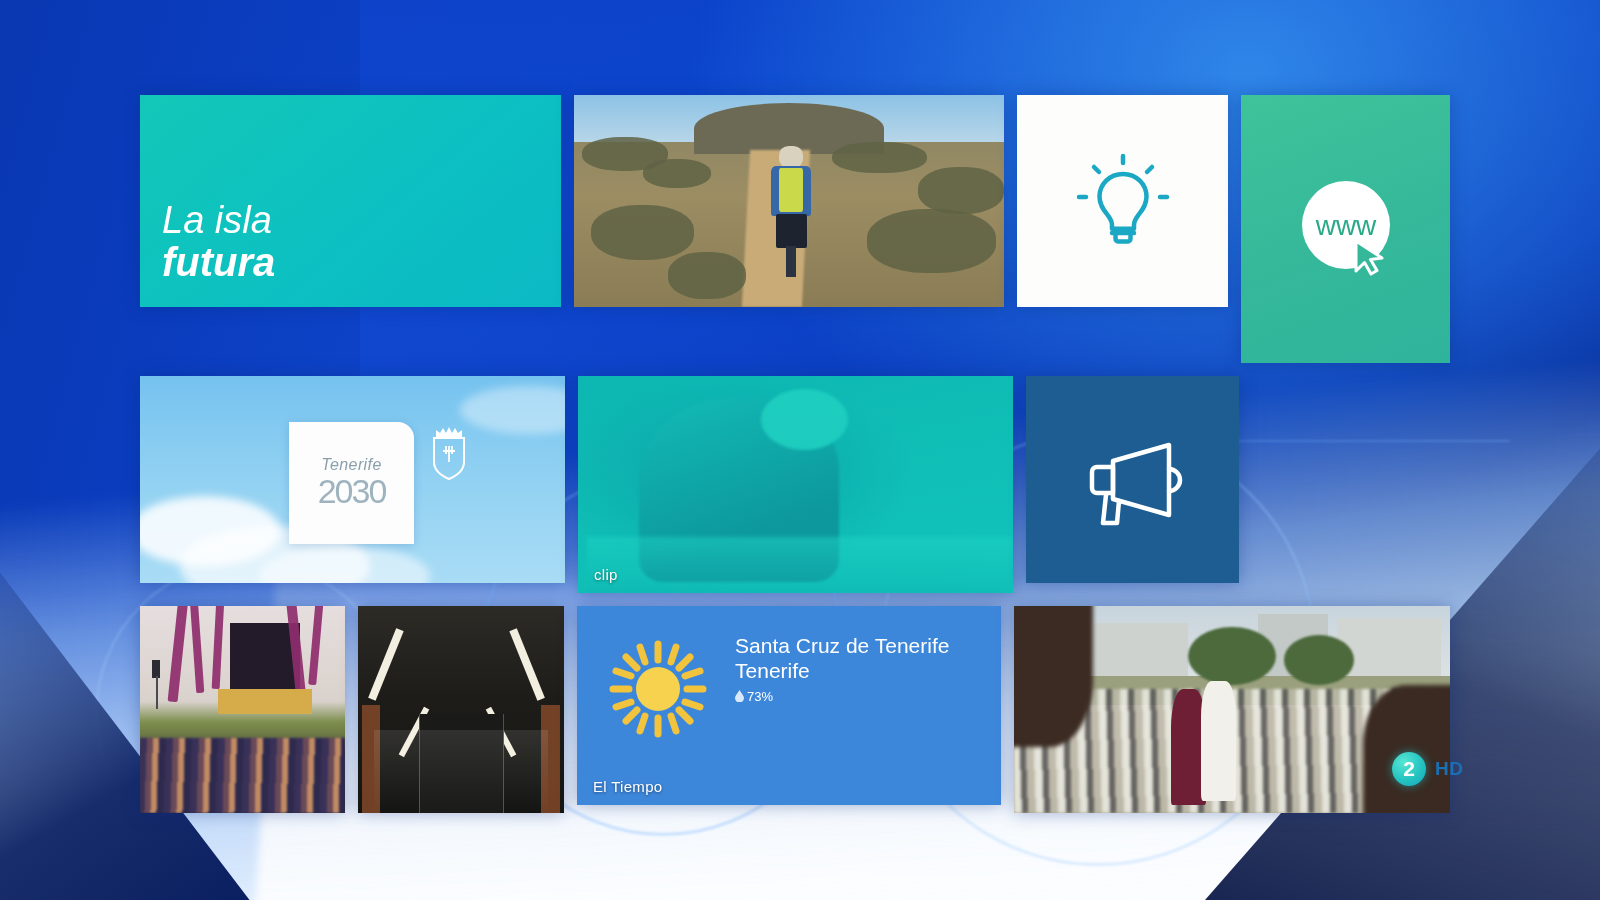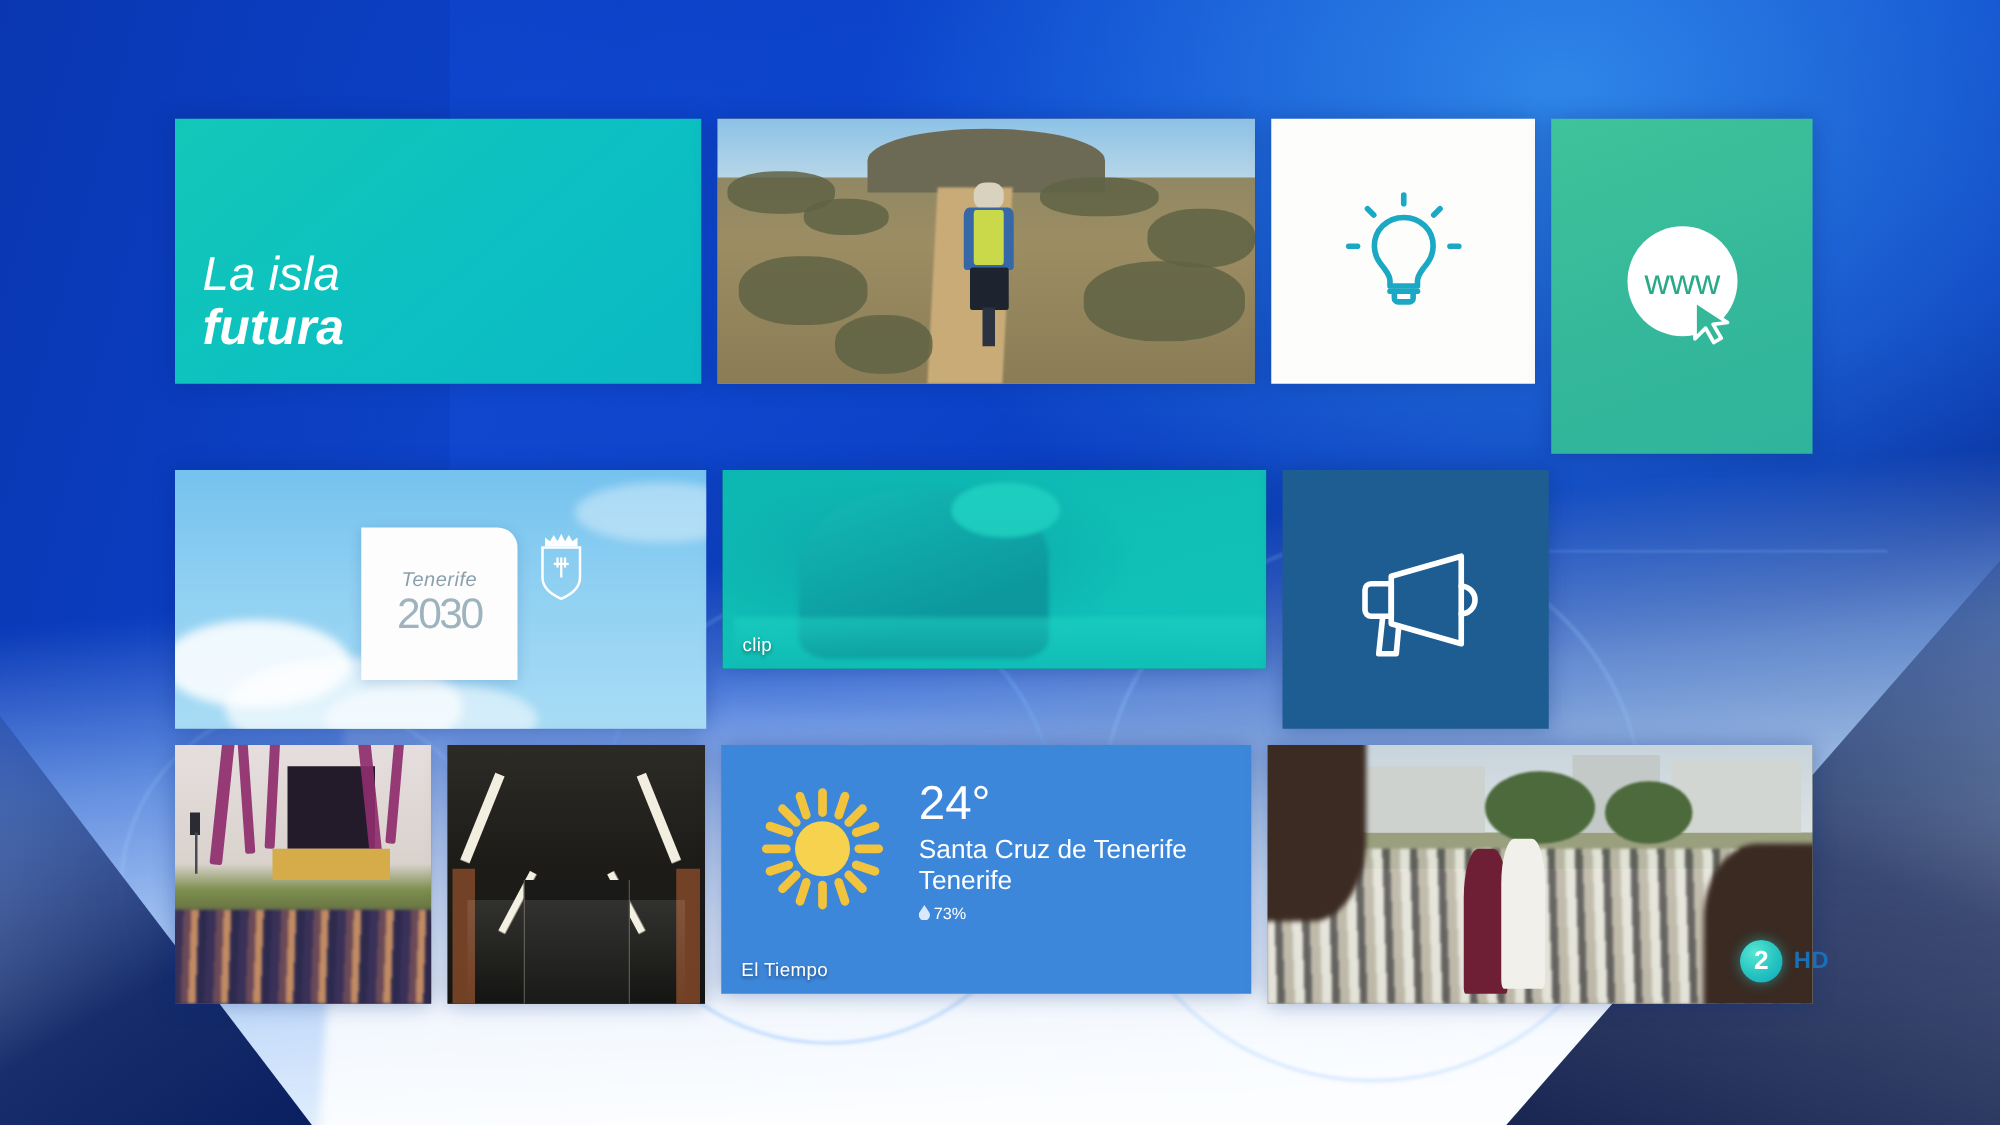--- a/index.html
+++ b/index.html
@@ -83,21 +83,21 @@
   .isla-text{position:absolute;left:22px;bottom:24px;color:#ffffff;line-height:1.06;}
   .isla-text .l1{font-size:38px;font-style:italic;font-weight:300;display:block;}
   .isla-text .l2{font-size:40px;font-style:italic;font-weight:700;display:block;}
 
   .t-runner{width:435px;height:212px;position:relative;background:#b9a27a;}
   .t-light{width:213px;height:212px;background:#fdfdfb;display:flex;align-items:center;justify-content:center;}
   .t-www{width:211px;height:268px;background:linear-gradient(160deg,#3ec39a 0%,#35b89a 55%,#2fb49c 100%);display:flex;align-items:center;justify-content:center;}
 
   
   .t-tenerife{width:425px;height:207px;background:linear-gradient(180deg,#75c2ef 0%,#8fd0f2 45%,#a9dcf5 100%);position:relative;}
-  .t-clip{width:435px;height:159px;position:relative;background:#0f766e;}
+  .t-clip{width:435px;height:217px;position:relative;background:#1d4ed8;}
   .t-mega{width:213px;height:207px;background:#1e5d92;display:flex;align-items:center;justify-content:center;}
   .t-map{width:211px;height:207px;background:#17b6dd;position:relative;}
 
   
   .t-th1{width:205px;height:207px;background:#9a7f8e;position:relative;overflow:hidden;}
   .t-th2{width:207px;height:207px;background:#2a2a24;position:relative;overflow:hidden;}
   .t-weather{width:425px;height:199px;background:#3d87db;position:relative;}
   .t-crowd{width:437px;height:207px;position:relative;background:#9aa07e;overflow:hidden;}
 
   
@@ -351,21 +351,20 @@
               <line x1="46" y1="82" x2="41" y2="97"></line>
               <line x1="17" y1="37" x2="32" y2="42"></line>
               <line x1="86" y1="68" x2="101" y2="73"></line>
               <line x1="17" y1="73" x2="32" y2="68"></line>
               <line x1="86" y1="42" x2="101" y2="37"></line>
             </g>
             <circle cx="59" cy="55" r="22" fill="#f6d24e"></circle>
           </svg>
         </div>
         <div class="w-text">
-          <div class="w-temp">24°</div>
           <div class="w-city">Santa Cruz de Tenerife</div>
           <div class="w-cond">Tenerife</div>
           <div class="w-hum">
             <svg width="9" height="12" viewBox="0 0 9 12">
               <path d="M4.5 0 C2 4 0 6 0 8 a4.5 4.5 0 0 0 9 0 C9 6 7 4 4.5 0z" fill="#d9e8fb"></path>
             </svg>
             <span>73%</span>
           </div>
         </div>
       </div>

